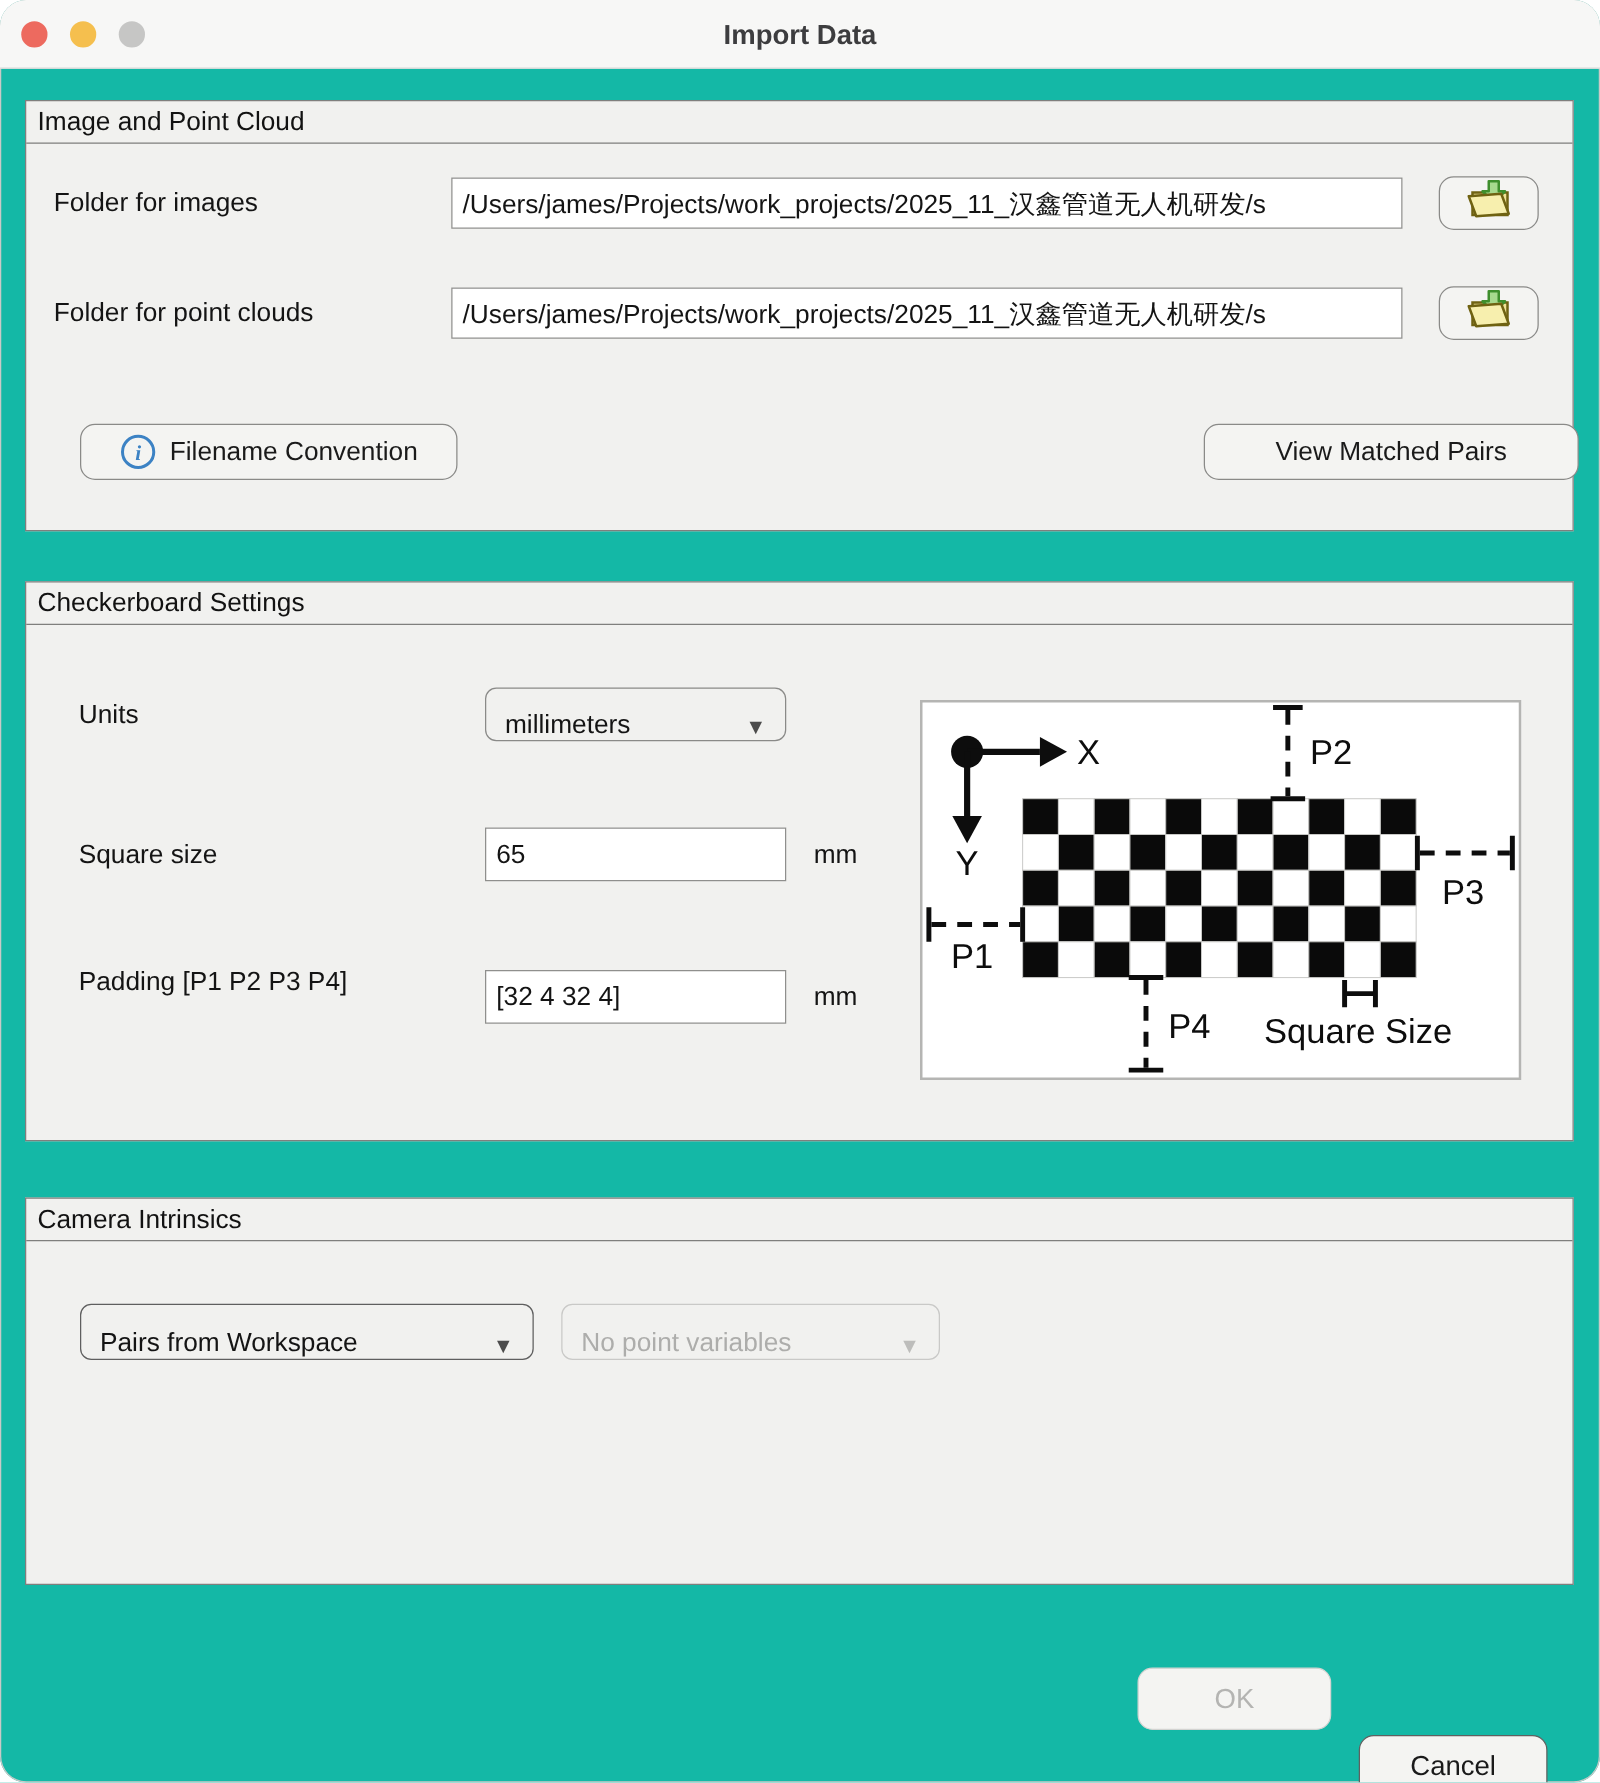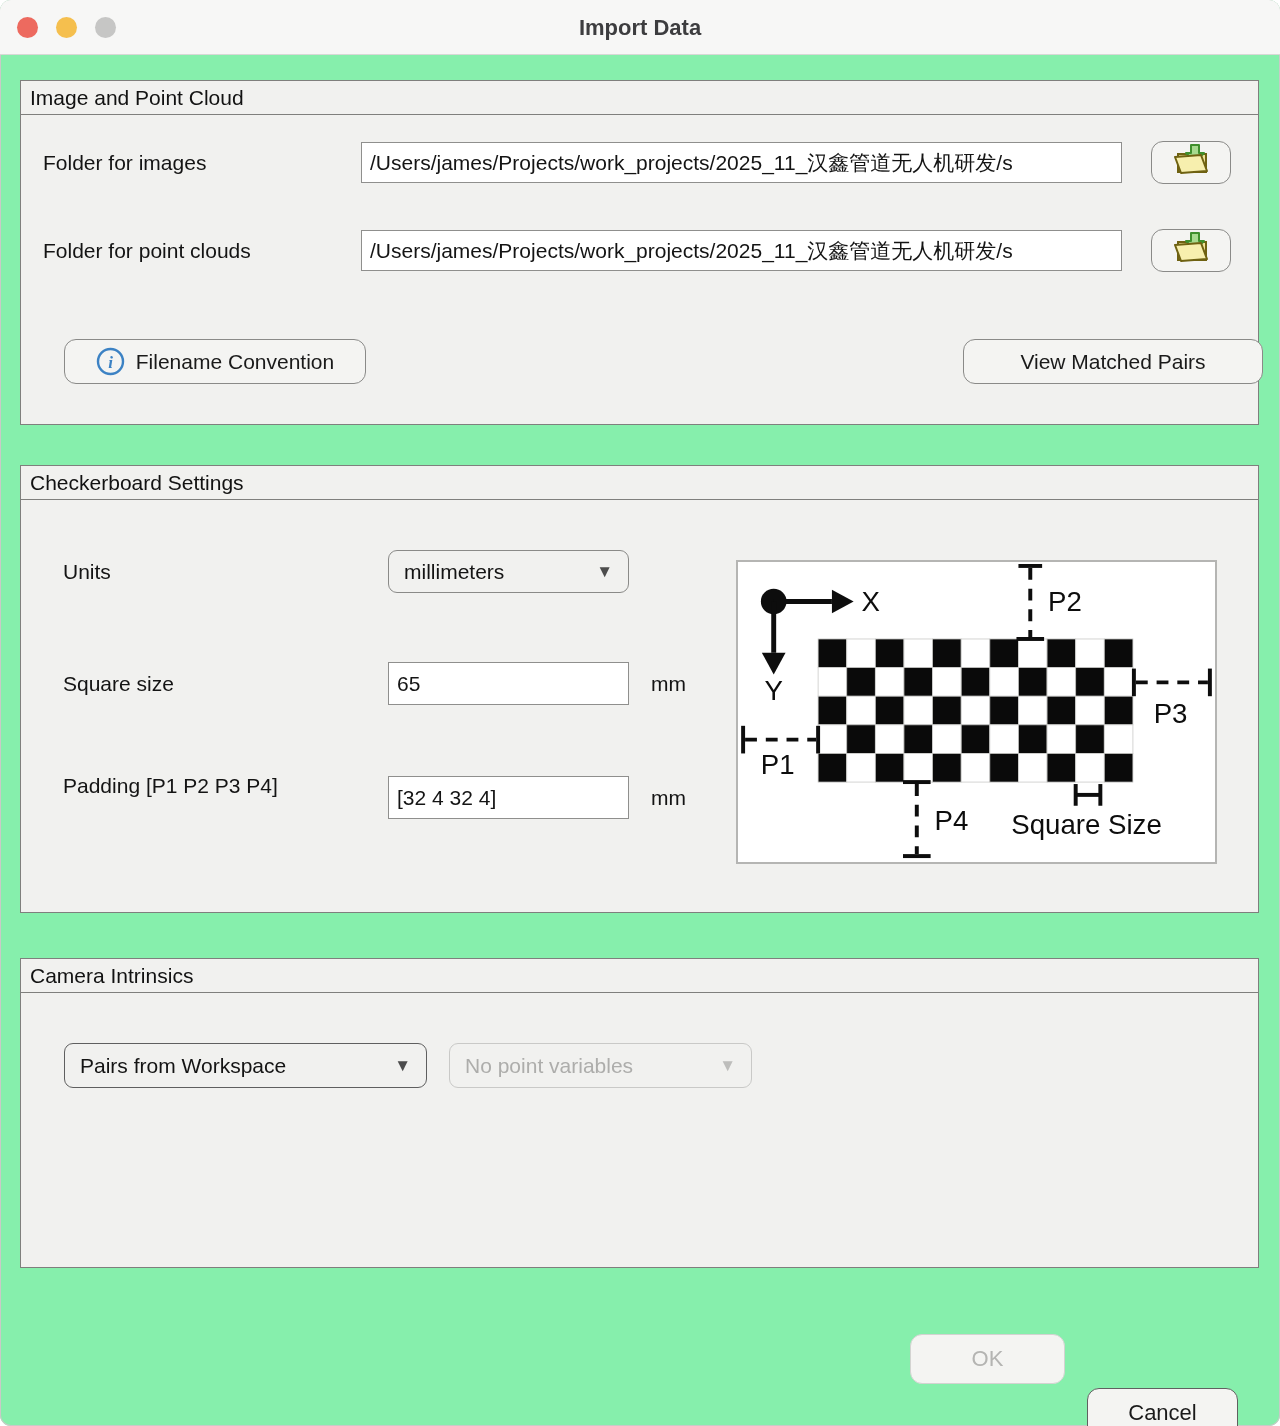--- a/index.html
+++ b/index.html
@@ -1,37 +1,37 @@
 <!DOCTYPE html>
 <html><head>
 <meta charset="utf-8">
 <style>
   html,body{margin:0;padding:0;background:#ffffff;font-family:"Liberation Sans","DejaVu Sans",sans-serif;color:#141414;}
-  .window{position:relative;width:1280px;height:1426px;background:#86efac;border-radius:11px;overflow:hidden;box-shadow:0 0 0 1px #c9c9c7 inset;}
+  .window{position:relative;width:1280px;height:1426px;background:#14b8a6;border-radius:21px;overflow:hidden;box-shadow:0 0 0 1px #c9c9c7 inset;}
   
   .titlebar{position:absolute;left:0;top:0;width:100%;height:55px;background:#f7f7f6;border-bottom:1px solid #d8d8d6;box-sizing:border-box;}
   .lights{position:absolute;left:17px;top:17px;display:flex;gap:18px;}
   .light{width:21px;height:21px;border-radius:50%;}
   .light.red{background:#ed6a5f;}
   .light.yellow{background:#f5bf4e;}
   .light.gray{background:#c6c6c5;}
   .win-title{position:absolute;left:0;right:0;top:0;height:55px;line-height:55px;text-align:center;font-size:22px;font-weight:bold;color:#3d3d3f;}
   
   .group{position:absolute;left:20px;width:1239px;border:1px solid #7f7f7d;box-sizing:border-box;background:#f1f1ef;}
   .group-head{height:33px;line-height:33px;padding-left:9px;font-size:21px;color:#121212;border-bottom:1px solid #7f7f7d;}
   .group-body{position:relative;}
   .flabel{position:absolute;font-size:21px;color:#141414;display:flex;align-items:center;}
   
   .tfield{position:absolute;height:41px;box-sizing:border-box;border:1px solid #8f8f8d;background:#ffffff;font-family:inherit;font-size:21px;color:#141414;padding:16px 8px;outline:none;}
   
   .btn{position:absolute;box-sizing:border-box;border:1.5px solid #8a8a88;border-radius:12px;background:#f4f4f2;font-family:inherit;font-size:21px;color:#1a1a1a;display:flex;align-items:center;justify-content:center;gap:11px;cursor:pointer;}
   .btn.disabled{border-color:#d3d3d1;color:#b4b4b2;cursor:default;}
   .btn.dark{border-color:#606060;}
   
-  .dropdown{position:absolute;box-sizing:border-box;border:1.5px solid #8a8a88;border-radius:9px;background:#f1f1ef;display:flex;align-items:center;justify-content:space-between;padding:0 15px;font-size:21px;color:#141414;cursor:pointer;}
+  .dropdown{position:absolute;box-sizing:border-box;border:1.5px solid #8a8a88;border-radius:9px;background:#f1f1ef;display:flex;align-items:flex-end;justify-content:space-between;padding:0 15px;font-size:21px;color:#141414;cursor:pointer;}
   .dropdown .arrow{font-size:17px;color:#4c4c4c;}
   .dropdown.darkborder{border-color:#5f5f5f;}
   .dropdown.disabled{border-color:#c9c9c7;color:#adadab;cursor:default;}
   .dropdown.disabled .arrow{color:#bdbdbb;}
   
   .diagram{position:absolute;background:#ffffff;border:2px solid #b5b5b3;box-sizing:border-box;}
   .diagram svg{display:block;width:100%;height:100%;}
   .diagram text{font-family:"Liberation Sans","DejaVu Sans",sans-serif;fill:#0d0d0d;}
 </style>
 </head>

